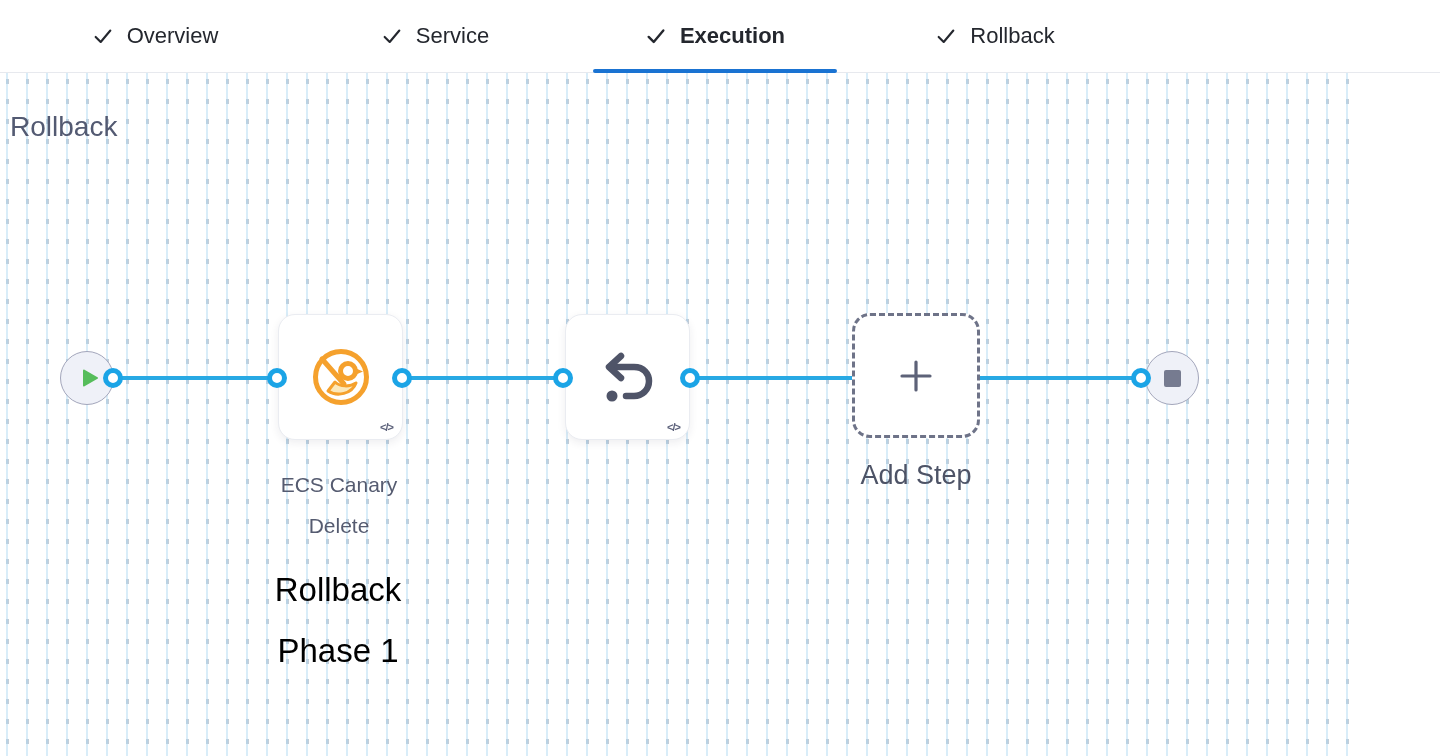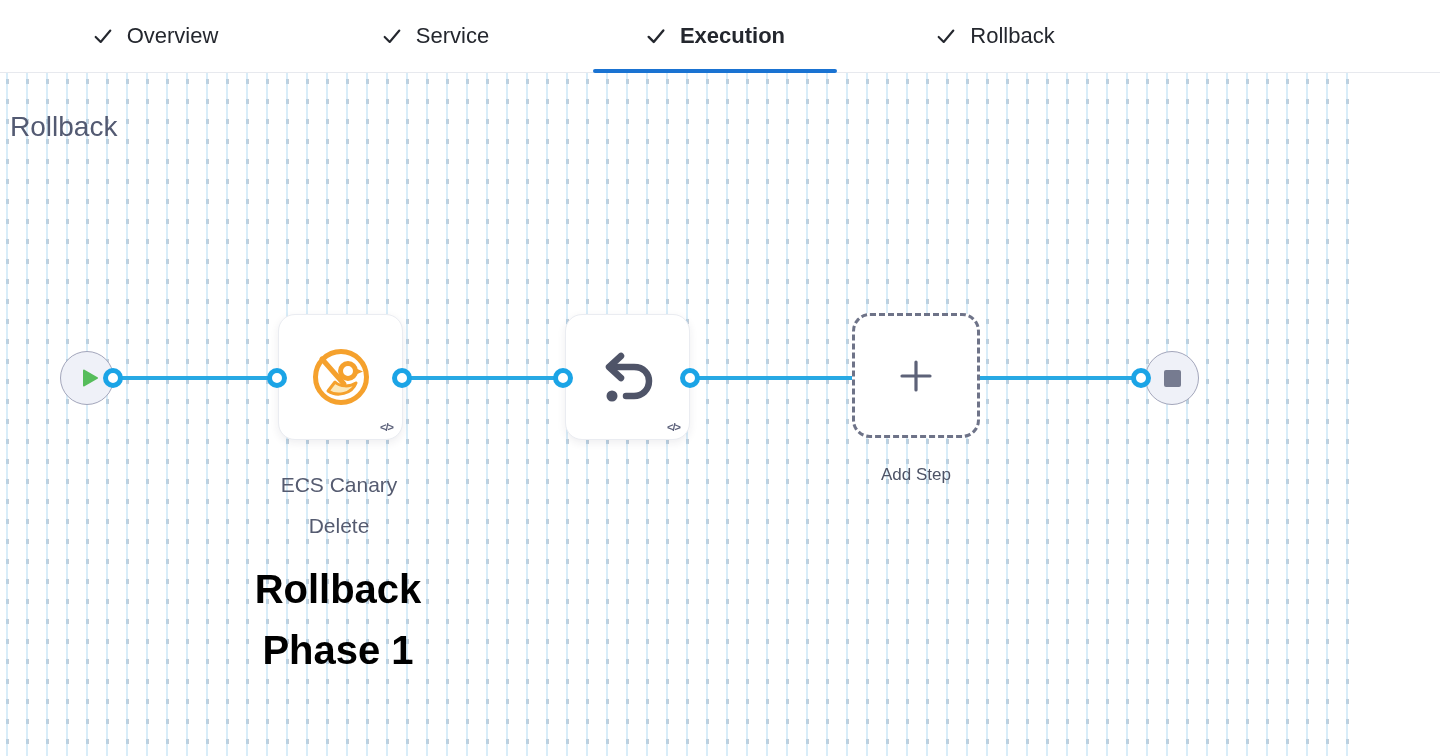--- a/index.html
+++ b/index.html
@@ -72,25 +72,25 @@
     background: #fff; border: 3px dashed #6e7388; border-radius: 18px; z-index: 2;
     display: flex; align-items: center; justify-content: center; cursor: pointer;
   }
 
   .node-label {
     position: absolute; top: 391px; width: 170px; z-index: 2;
     text-align: center; font-size: 21px; line-height: 41px; font-weight: 500; color: #555b70;
   }
   .add-step-label {
     position: absolute; left: 852px; top: 389px; width: 128px; z-index: 2;
-    text-align: center; font-size: 17px; line-height: 26px; color: #4d5366;
+    text-align: center; font-size: 27px; line-height: 26px; color: #4d5366;
   }
   .annotation {
     position: absolute; top: 486px; width: 220px; z-index: 3;
-    text-align: center; font-size: 40px; line-height: 61px; font-weight: 700; color: #000;
+    text-align: center; font-size: 33px; line-height: 61px; font-weight: 400; color: #000;
   }
 </style>
 </head>
 <body>
 
 <div class="tabbar">
   <div class="tab">
     <svg class="check-icon" viewBox="0 0 24 24" fill="none">
         <polyline points="4,13 9.5,18.5 20,6" stroke="#24272e" stroke-width="2.3" stroke-linecap="round" stroke-linejoin="round"></polyline>
       </svg>

